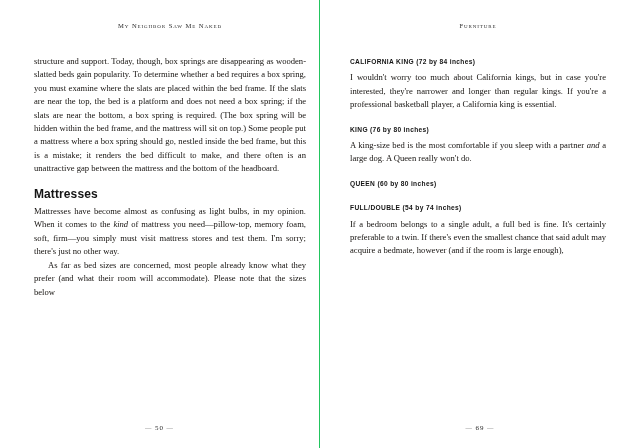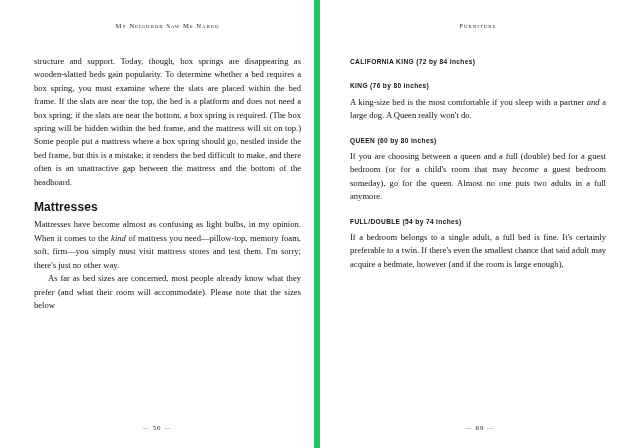--- a/index.html
+++ b/index.html
@@ -22,21 +22,21 @@
   }
   .page {
     width: 320px;
     height: 448px;
     box-sizing: border-box;
     position: relative;
     background: #ffffff;
   }
   .page.left {
     padding: 22px 13px 18px 34px;
-    border-right: 6px solid #22c55e;
+    border-right: 1px solid #22c55e;
   }
   .page.right {
     padding: 22px 34px 18px 30px;
   }
   .running-head {
     text-align: center;
     font-family: "Liberation Serif", serif;
     font-size: 6.6px;
     letter-spacing: 0.9px;
     color: #2a2a2a;
@@ -114,26 +114,26 @@
       <span class="dash">—&nbsp;</span><span>50</span><span class="dash">&nbsp;—</span>
     </div>
   </div>
 
   <div class="page right">
     <div class="running-head">Furniture</div>
 
     <div class="body-col">
 
       <div class="sub-head">CALIFORNIA KING (72 by 84 inches)</div>
+      <p>I wouldn't worry too much about California kings, but in case you're interested, they're narrower and longer than regular kings. If you're a professional basketball player, a California king is essential.</p>
 
       <div class="sub-head">KING (76 by 80 inches)</div>
       <p>A king-size bed is the most comfortable if you sleep with a partner <i>and</i> a large dog. A Queen really won't do.</p>
 
       <div class="sub-head">QUEEN (60 by 80 inches)</div>
-      <p>If you are choosing between a queen and a full (double) bed for a guest bedroom (or for a child's room that may <i>become</i> a guest bedroom someday), go for the queen. Almost no one puts two adults in a full anymore.</p>
 
       <div class="sub-head">FULL/DOUBLE (54 by 74 inches)</div>
       <p>If a bedroom belongs to a single adult, a full bed is fine. It's certainly preferable to a twin. If there's even the smallest chance that said adult may acquire a bedmate, however (and if the room is large enough),</p>
     </div>
 
     <div class="folio">
       <span class="dash">—&nbsp;</span><span>69</span><span class="dash">&nbsp;—</span>
     </div>
   </div>
 

